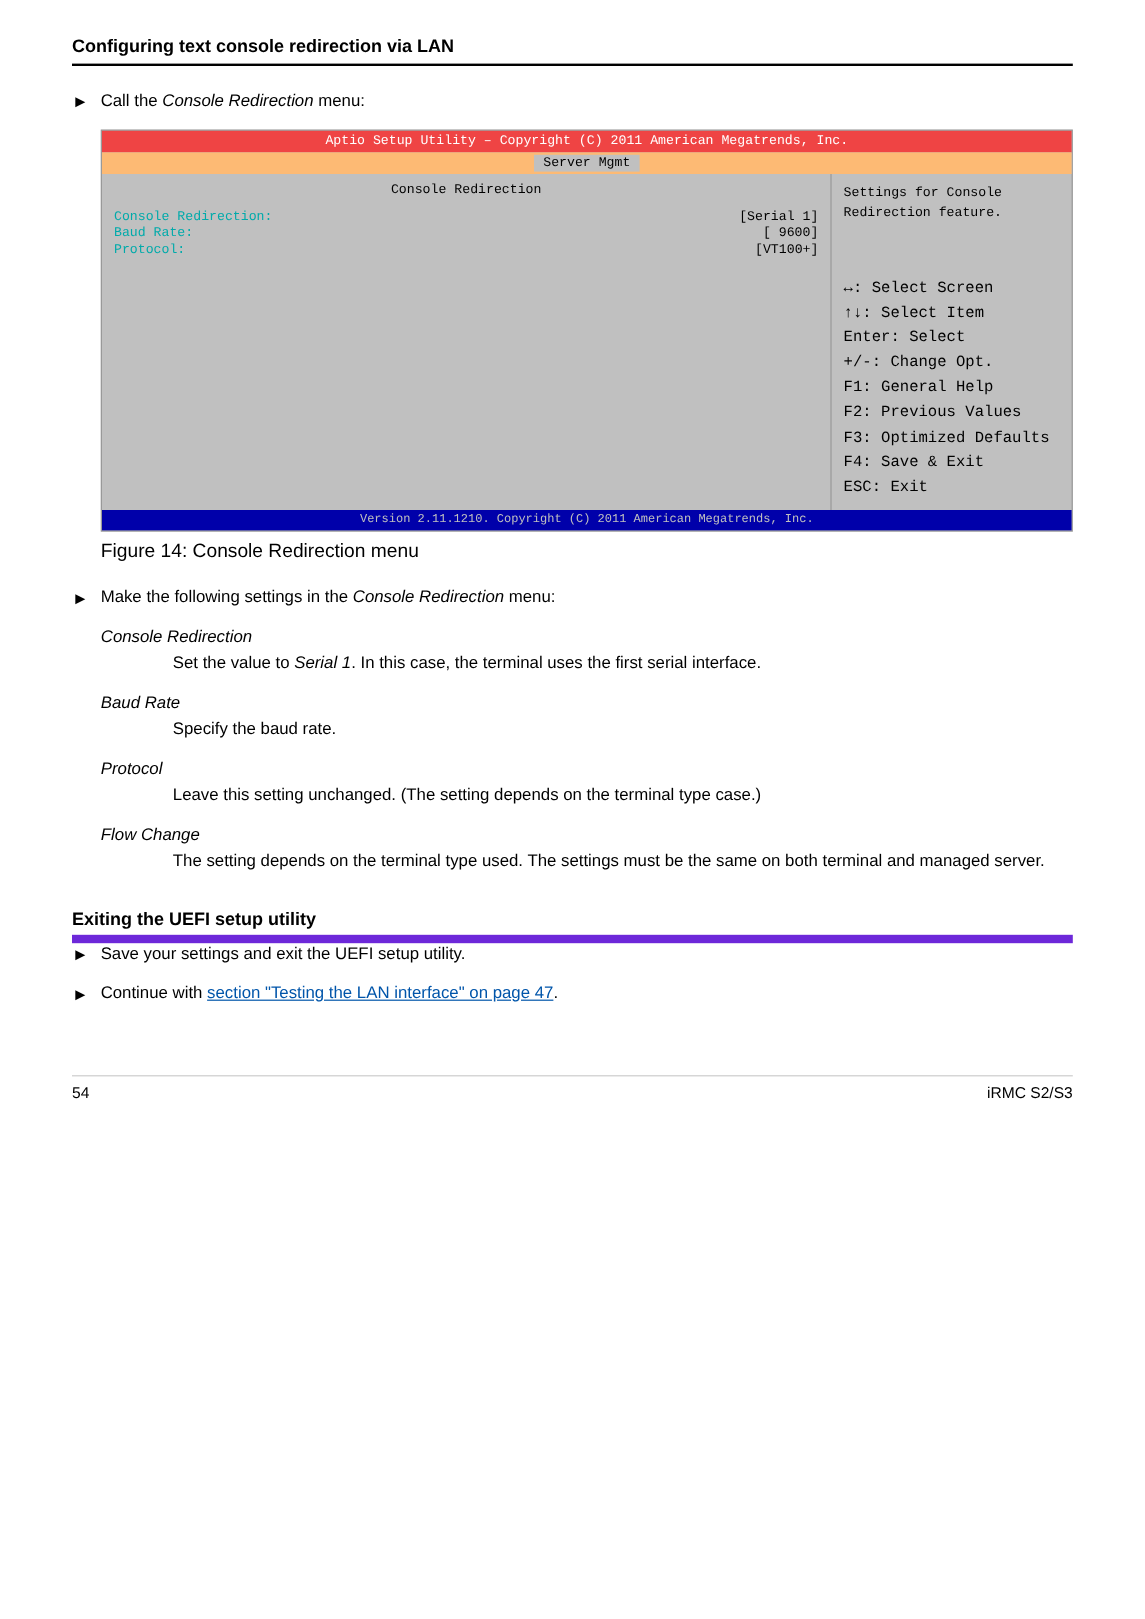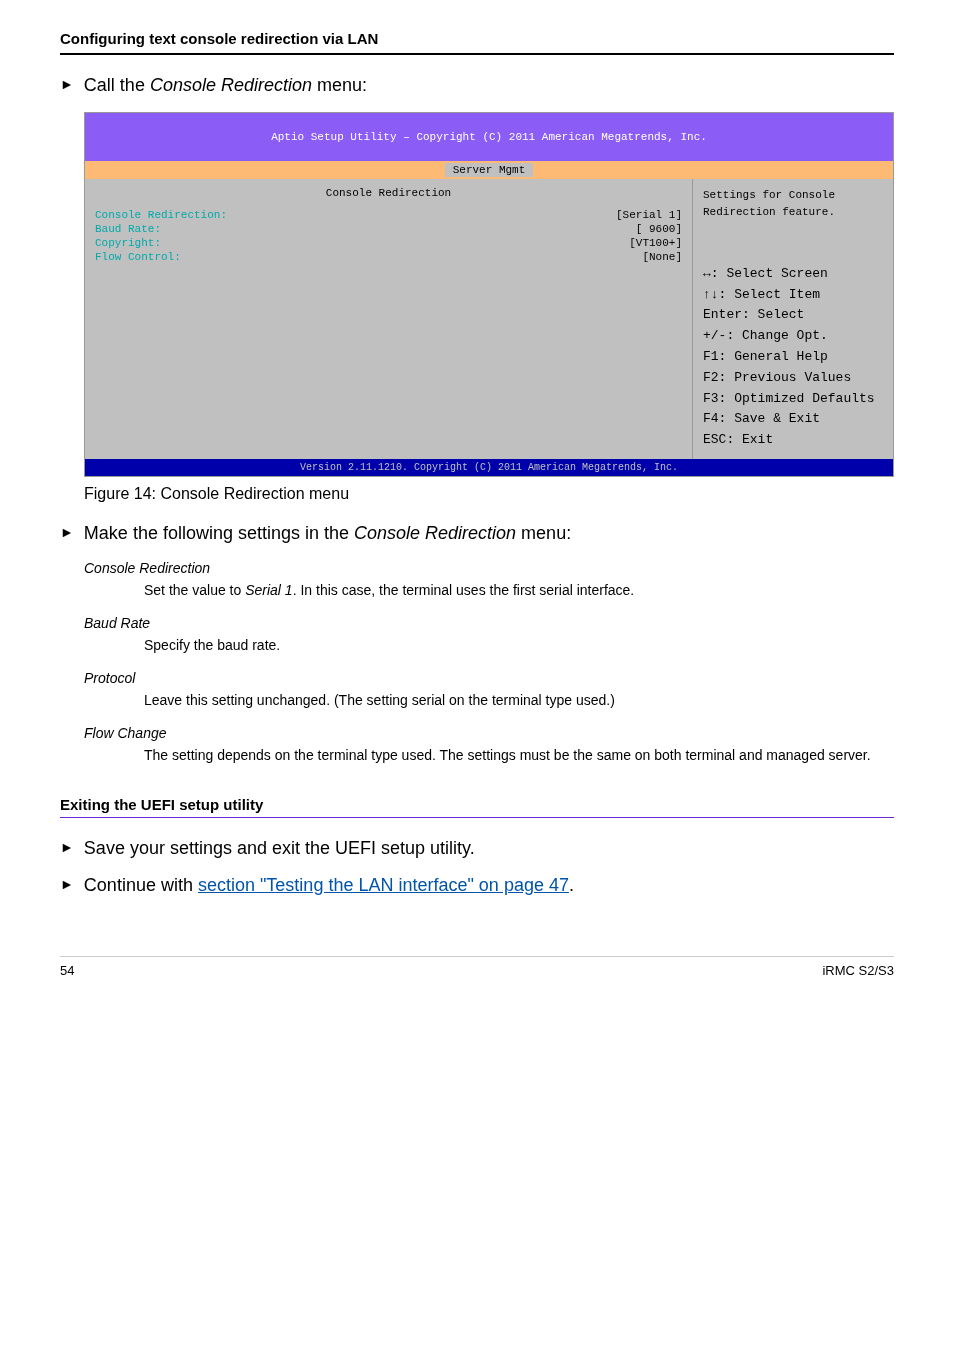--- a/index.html
+++ b/index.html
@@ -31,43 +31,43 @@
     }
 
     .bullet-arrow {
       font-size: 14px;
       margin-right: 10px;
       margin-top: 1px;
       flex-shrink: 0;
     }
 
     .bullet-text {
-      font-size: 18px;
+      font-size: 14px;
       text-align: center;
     }
 
     .bullet-text em {
       font-style: italic;
     }
 
     
     .bios-container {
       margin: 16px 0 8px 24px;
       border: 1px solid #999;
       background: #c0c0c0;
       font-family: 'Courier New', Courier, monospace;
       font-size: 11px;
       color: #000;
     }
 
     .bios-title-bar {
-      background: #8b5cf6;
+      background: #ef4444;
       color: #ffffff;
       text-align: center;
-      padding: 18px 6px;
+      padding: 3px 6px;
       font-size: 11px;
     }
 
     .bios-tab-bar {
       background: #fdba74;
       color: #ffffff;
       text-align: center;
       padding: 2px 6px;
       font-size: 11px;
     }
@@ -165,24 +165,24 @@
       font-size: 14px;
       line-height: 1.5;
     }
 
     .setting-desc em {
       font-style: italic;
     }
 
     
     .section-header {
-      border-bottom: 1px solid #6d28d9;
+      border-bottom: 7px solid #6d28d9;
       padding-bottom: 4px;
       margin-top: 30px;
-      margin-bottom: 20px;
+      margin-bottom: 0;
     }
 
     .section-header h3 {
       font-size: 15px;
       font-weight: bold;
     }
 
     .page-footer {
       display: flex;
       justify-content: space-between;
@@ -222,26 +222,22 @@
       <div id="bios-rows-container">
           <div class="bios-row">
             <span class="bios-label">Console Redirection:</span>
             <span class="bios-value">[Serial 1]</span>
           </div>
           <div class="bios-row">
             <span class="bios-label">Baud Rate:</span>
             <span class="bios-value">[ 9600]</span>
           </div>
           <div class="bios-row">
-            <span class="bios-label">Copyright:</span>
+            <span class="bios-label">Protocol:</span>
             <span class="bios-value">[VT100+]</span>
-          </div>
-          <div class="bios-row">
-            <span class="bios-label">Flow Control:</span>
-            <span class="bios-value">[None]</span>
           </div>
         </div>
     </div>
     <div class="bios-right">
       <div class="bios-help-text">Settings for Console Redirection feature.</div>
       <div class="bios-help-keys" id="bios-keys-container">
           <div>↔: Select Screen</div>
           <div>↑↓: Select Item</div>
           <div>Enter: Select</div>
           <div>+/-: Change Opt.</div>
@@ -264,21 +260,21 @@
     <span>Make the following settings in the </span><em>Console Redirection</em><span> menu:</span>
   </span>
 </div>
 
 <div class="settings-section" id="settings-container">
     <div class="setting-term">Console Redirection</div>
     <div class="setting-desc">Set the value to <em>Serial 1</em>. In this case, the terminal uses the first serial interface.</div>
     <div class="setting-term">Baud Rate</div>
     <div class="setting-desc">Specify the baud rate.</div>
     <div class="setting-term">Protocol</div>
-    <div class="setting-desc">Leave this setting unchanged. (The setting serial on the terminal type used.)</div>
+    <div class="setting-desc">Leave this setting unchanged. (The setting depends on the terminal type case.)</div>
     <div class="setting-term">Flow Change</div>
     <div class="setting-desc">The setting depends on the terminal type used. The settings must be the same on both terminal and managed server.</div>
   </div>
 
 <div class="section-header">
   <h3>Exiting the UEFI setup utility</h3>
 </div>
 
 <div class="bullet-item">
   <span class="bullet-arrow">►</span>

